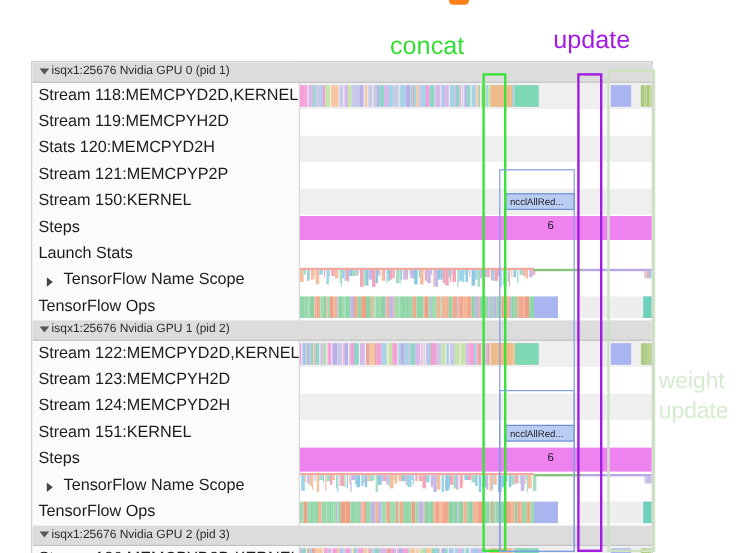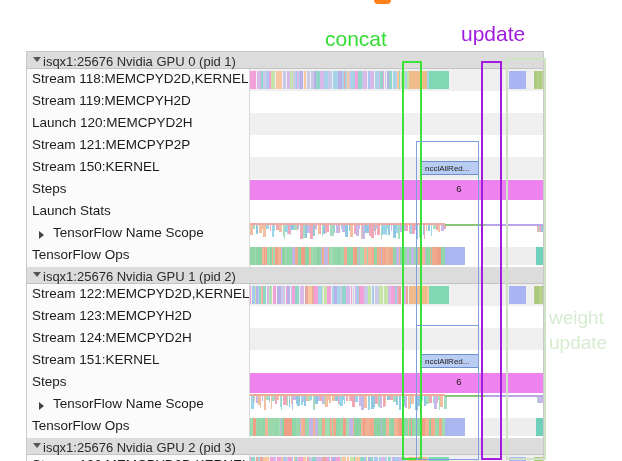--- a/index.html
+++ b/index.html
@@ -21,21 +21,21 @@
     background:#ff7f18;border-radius:0 0 9px 9px;}
 
   
   #panel{position:absolute;left:26px;top:51px;width:516px;height:410px;
     background:#ffffff;border:1px solid #c8c8c8;border-bottom:none;overflow:hidden;}
   .labcol{position:absolute;left:0;top:0;width:222px;height:100%;background:#fbfbfb;
     border-right:1px solid #d8d8d8;z-index:3;}
 
   .grp{position:relative;height:17px;background:#dcdcdc;border-bottom:1px solid #c4c4c4;
     box-sizing:border-box;z-index:4;}
-  .grp .gtxt{position:absolute;left:16px;top:2px;font-size:13px;color:#2b2b2b;}
+  .grp .gtxt{position:absolute;left:16px;top:2px;font-size:10px;color:#2b2b2b;}
   .grp .caret{position:absolute;left:6px;top:5px;width:0;height:0;
     border-left:4px solid transparent;border-right:4px solid transparent;
     border-top:5px solid #555;}
 
   .row{position:relative;height:22px;box-sizing:border-box;}
   .row .lbl{position:absolute;left:5px;top:2px;font-size:13.5px;color:#1c1c1c;
     white-space:nowrap;z-index:5;}
   .row.indent .lbl{left:26px;}
   .row .twist{position:absolute;left:12px;top:8px;width:0;height:0;z-index:5;
     border-top:4px solid transparent;border-bottom:4px solid transparent;
@@ -179,21 +179,21 @@
         <div class="row">
           <div class="labclip">
             <div class="lbl">Stream 119:MEMCPYH2D</div>
           </div>
           <div class="track">
             <div class="tbg-shade tbg-white"></div>
           </div>
         </div>
         <div class="row">
           <div class="labclip">
-            <div class="lbl">Launch 120:MEMCPYD2H</div>
+            <div class="lbl">Stats 120:MEMCPYD2H</div>
           </div>
           <div class="track">
             <div class="tbg-shade"></div>
           </div>
         </div>
         <div class="row">
           <div class="labclip">
             <div class="lbl">Stream 121:MEMCPYP2P</div>
           </div>
           <div class="track">

